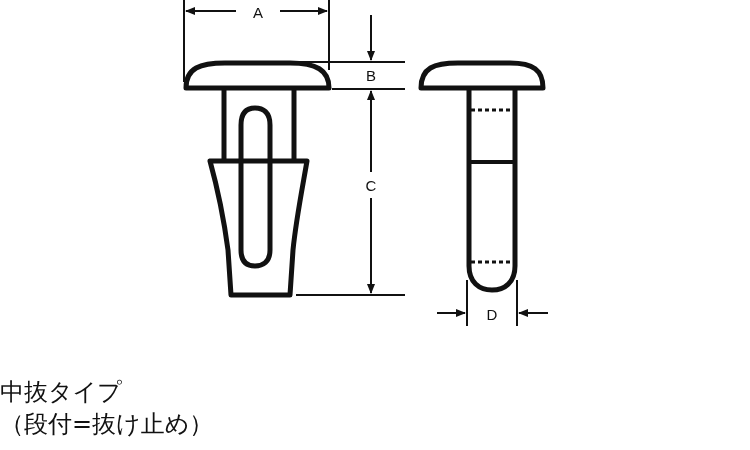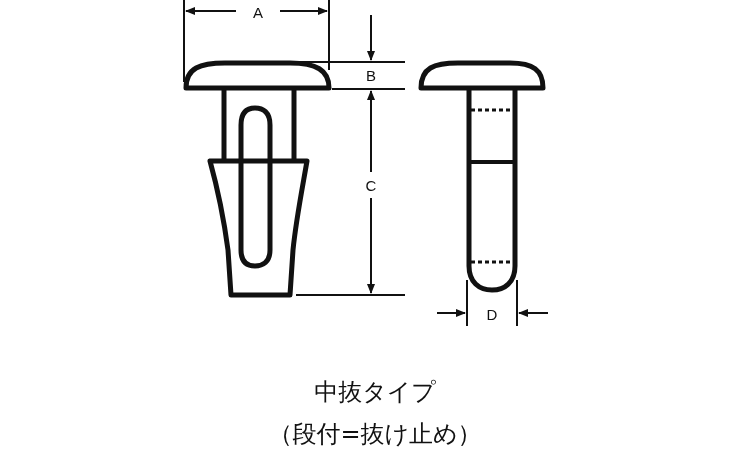--- a/index.html
+++ b/index.html
@@ -1,21 +1,21 @@
 <!DOCTYPE html>
 <html><head>
   <meta charset="utf-8">
   <style>
     html, body { margin: 0; padding: 0; background: #ffffff; }
     body { width: 750px; height: 450px; position: relative; overflow: hidden; font-family: "DejaVu Sans", sans-serif; }
     svg#diagram { position: absolute; left: 0; top: 0; }
     .dimlabel { font-family: "Liberation Sans", "DejaVu Sans", sans-serif; font-size: 15px; fill: #111; }
-    .caption { position: absolute; left: 0; width: 750px; text-align: center; color: #111; font-family: "DejaVu Sans", sans-serif; }
+    .caption { position: absolute; left: 0; width: 750px; text-align: left; color: #111; font-family: "DejaVu Sans", sans-serif; }
     #caption-1 { top: 376px; font-size: 24px; }
-    #caption-2 { top: 418px; font-size: 24px; }
+    #caption-2 { top: 408px; font-size: 24px; }
   </style>
 </head>
 <body>
 
 <svg id="diagram" width="750" height="450" viewBox="0 0 750 450" xmlns="http://www.w3.org/2000/svg">
   <defs>
     <marker id="arrow" markerWidth="10" markerHeight="8" refX="9" refY="4" orient="auto" markerUnits="userSpaceOnUse">
       <path d="M0,0 L10,4 L0,8 z" fill="#111"></path>
     </marker>
   </defs>

